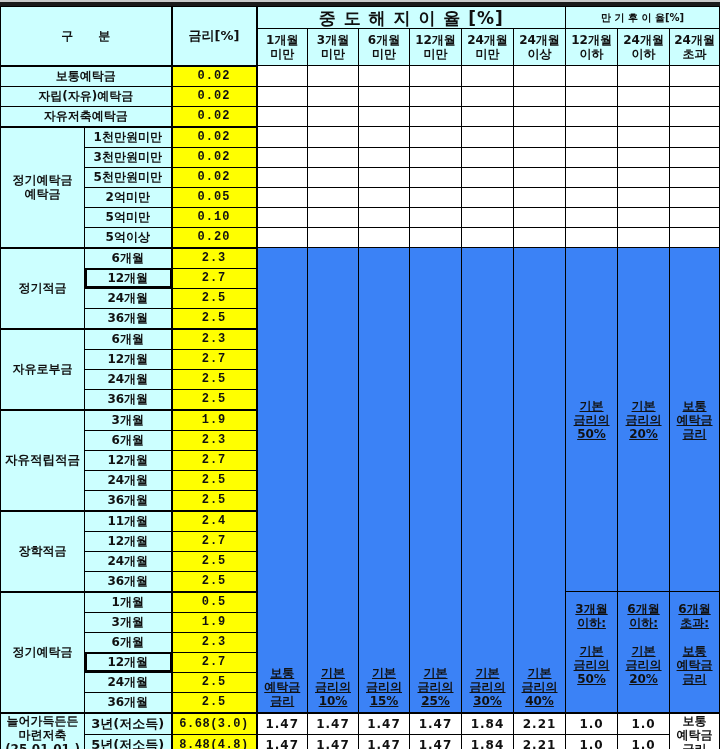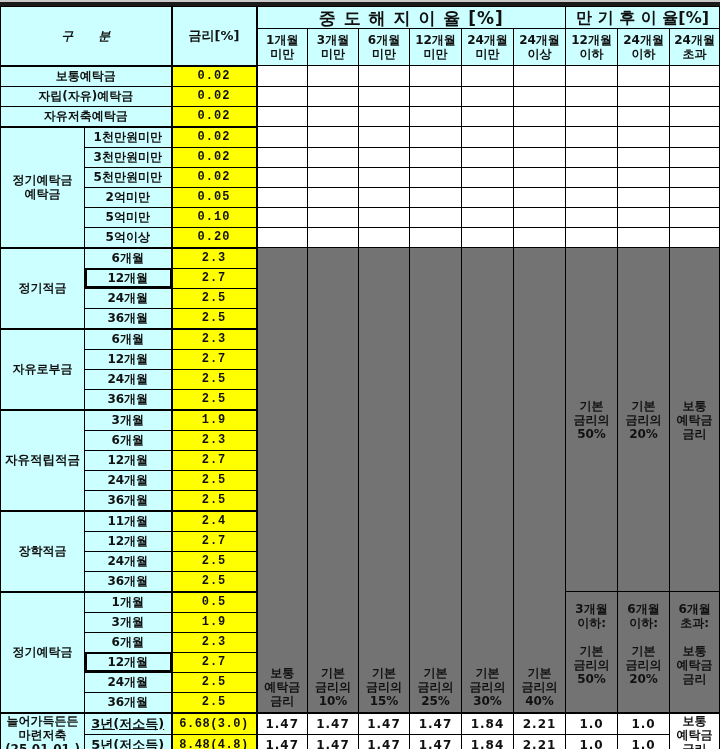--- a/index.html
+++ b/index.html
@@ -9,21 +9,21 @@
   .topborder { position:absolute; left:0; top:2px; width:720px; height:4px; background:#1a1a1a; }
   table.rates { position:absolute; left:0; top:6px; border-collapse:collapse; table-layout:fixed; width:719px; }
   table.rates td { border:1px solid #000; padding:0; text-align:center; vertical-align:middle;
                    font-weight:bold; font-size:12px; line-height:14px; color:#111; overflow:hidden; }
   td.hdr { background:#ccffff; }
   td.cat { background:#ccffff; font-size:13px; }
   td.sub { background:#ccffff; font-size:12.5px; }
   td.rate { background:#ffff00; font-size:13px; letter-spacing:1px;font-family:Liberation Mono, monospace; }
   td.red { color:#e0161c; }
   td.blank { background:#ffffff; }
-  td.note { background:#737373; font-size:12px; line-height:14px; vertical-align:middle; }
+  td.note { background:#3b82f6; font-size:12px; line-height:14px; vertical-align:middle;text-decoration:underline; }
   td.note.bottom { vertical-align:bottom; padding-bottom:4px; }
   td.note.top { vertical-align:top; padding-top:10px; }
   td.num { background:#ffffff; font-size:13px; letter-spacing:1px; }
   td.tiny { font-size:6px; line-height:9px; background:#ffffff; }
   td.tinycat { font-size:6.5px; line-height:10px; background:#ccffff; }
   .thick-r { border-right:2px solid #000 !important; }
   .thick-t { border-top:2px solid #000 !important; }
   .thick-b { border-bottom:2px solid #000 !important; }
   tr.h1 td { height:21px; }
   tr.h2 td { height:36px; }
@@ -48,24 +48,24 @@
     <col style="width:52px">
       <col style="width:52px">
       <col style="width:52px">
     <col style="width:52px">
       <col style="width:52px">
       <col style="width:50px">
   </colgroup>
 
   <tbody>
       <tr class="h1">
-    <td class="hdr thick-r" colspan="2" rowspan="2" style="white-space:pre;font-style:italic;">구      분</td>
+    <td class="hdr thick-r" colspan="2" rowspan="2" style="white-space:pre;">구      분</td>
     <td class="hdr thick-r" rowspan="2" style="font-size:13px;">금리[%]</td>
     <td class="hdr" colspan="6" style="font-size:17px; letter-spacing:1px;">중 도 해 지 이 율 [%]</td>
-    <td class="hdr" colspan="3" style="font-size:16px;">만 기 후 이 율[%]</td>
+    <td class="hdr" colspan="3" style="font-size:10px;">만 기 후 이 율[%]</td>
   </tr>
 
   <tr class="h2">
     <td class="hdr ml">1개월
 미만</td>
     <td class="hdr ml">3개월
 미만</td>
     <td class="hdr ml">6개월
 미만</td>
     <td class="hdr ml">12개월
@@ -347,21 +347,21 @@
   </tr>
   <tr class="r">
     <td class="sub thick-r">36개월</td>
     <td class="rate thick-r">2.5</td>
   </tr>
 
   <tr class="r">
     <td class="tinycat ml thick-t thick-b" rowspan="2">늘어가득든든
 마련저축
 (25.01.01.)</td>
-    <td class="sub thick-r thick-t" style="font-size:13px;text-decoration:underline;">3년(저소득)</td>
+    <td class="sub thick-r thick-t" style="font-size:13px;">3년(저소득)</td>
     <td class="rate thick-r thick-t" style="letter-spacing:0.5px;margin-left:16px;">6.68(3.0)</td>
     <td class="num thick-t">1.47</td>
     <td class="num thick-t">1.47</td>
     <td class="num thick-t">1.47</td>
     <td class="num thick-t">1.47</td>
     <td class="num thick-t">1.84</td>
     <td class="num thick-t">2.21</td>
     <td class="num thick-t">1.0</td>
     <td class="num thick-t">1.0</td>
     <td class="tiny ml thick-t thick-b" rowspan="2">보통

